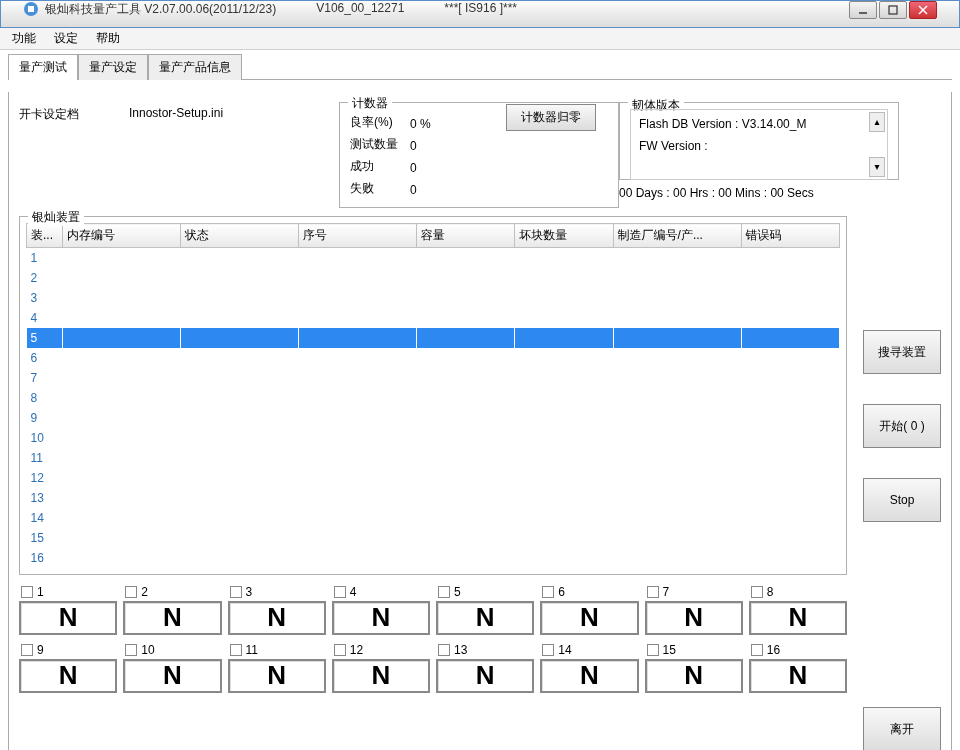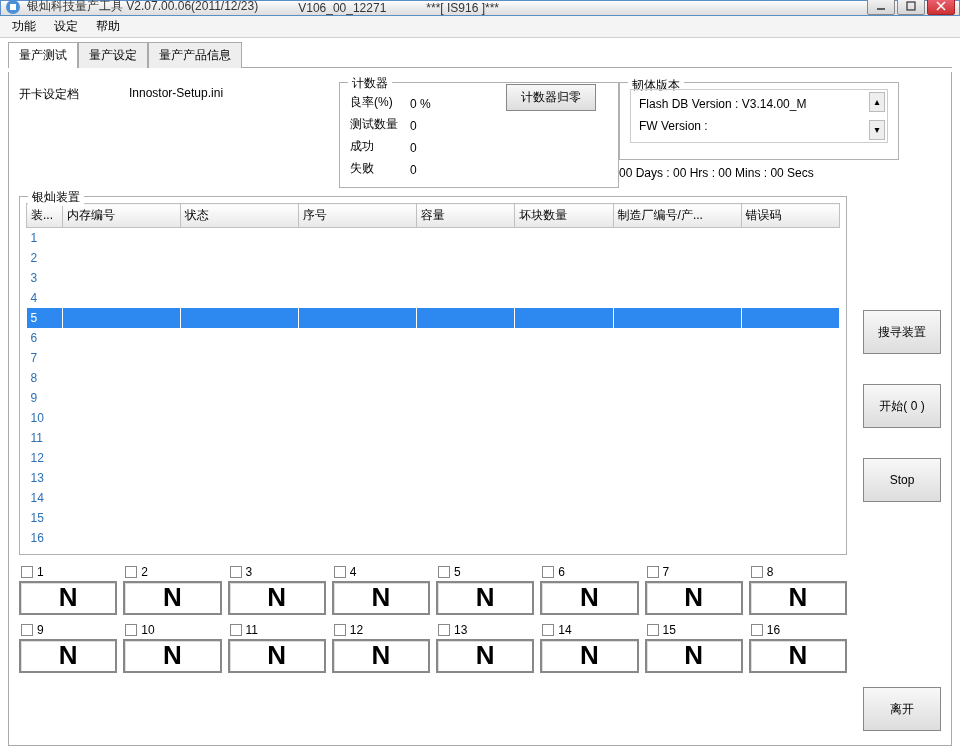--- a/index.html
+++ b/index.html
@@ -1,56 +1,56 @@
 <!DOCTYPE html>
 <html><head>
 <meta charset="utf-8">
 <style>
 * { box-sizing: border-box; margin: 0; padding: 0; font-family: "Microsoft YaHei", "SimSun", Arial, sans-serif; font-size: 12px; }
 body { background: #fff; width: 960px; height: 750px; overflow: hidden; }
 
 
-.titlebar { height: 16px; background: linear-gradient(to bottom, #fdfdfd 0%, #ebebeb 50%, #dddddd 100%); border: 1px solid #5a8ec7; display: flex; align-items: flex-end; padding: 0 4px; }
+.titlebar { height: 28px; background: linear-gradient(to bottom, #fdfdfd 0%, #ebebeb 50%, #dddddd 100%); border: 1px solid #5a8ec7; display: flex; align-items: flex-start; padding: 0 22px; }
 .titlebar .icon { width: 16px; height: 16px; margin-right: 6px; }
 .title-text { flex: 0 0 auto; color: #333; }
 .title-spacer { flex: 1; }
 .title-center { color: #333; margin: 0 40px; }
 .title-center2 { color: #333; margin-right: 120px; }
 .win-controls { display: flex; gap: 2px; margin-left: auto; }
 .win-btn { width: 28px; height: 18px; border: 1px solid #888; border-radius: 2px; display: flex; align-items: center; justify-content: center; background: linear-gradient(to bottom,#f5f5f5,#d5d5d5); }
 .win-btn.close { background: linear-gradient(to bottom,#e67,#c33); border-color:#a22; color:#fff; }
 .win-btn svg { width: 10px; height: 10px; }
 
 
 .menubar { height: 22px; border-bottom: 1px solid #d0d0d0; display: flex; align-items: center; padding: 0 4px; gap: 2px; background:#f4f4f4; }
 .menu-item { padding: 2px 8px; cursor: default; }
 
 
-.tabs { display: flex; margin: 4px 8px 4px 8px; }
+.tabs { display: flex; margin: 4px 8px 12px 8px; }
 .tab { padding: 4px 10px; border: 1px solid #aaa; border-bottom: none; background: #eee; margin-right: 0; }
 .tab.active { background: #fff; }
 .tab-sep { border-bottom: 1px solid #aaa; flex:1; }
 .tab-content { border: 1px solid #aaa; border-top: none; margin: 0 8px 8px 8px; padding: 10px; height: 674px; background: #fff; position: relative; }
 
 
 .top-row { display: flex; gap: 0; align-items: flex-start; margin-bottom: 8px; }
 .setup-file { display: flex; gap: 30px; padding-top: 4px; width: 320px; }
 .setup-file .lbl { width: 80px; }
 
 .fieldset { border: 1px solid #b0b0b0; padding: 6px 10px 10px 10px; position: relative; }
 .fieldset .legend { position: absolute; top: -8px; left: 8px; background: #fff; padding: 0 4px; }
 
 .counter-box { width: 280px; }
 .counter-row { display: flex; align-items: flex-end; height: 22px; }
 .counter-row .k { width: 60px; }
 .counter-row .v { width: 60px; }
 .counter-btn { padding: 4px 14px; border: 1px solid #888; background: linear-gradient(to bottom,#f8f8f8,#ddd); margin-left: 36px; }
 
 .version-box { width: 280px; height: 78px; line-height: 1.8; position: relative; }
-.version-inner { border: 1px solid #ccc; padding: 4px 8px; height: 54px; overflow: hidden; position: relative; }
+.version-inner { border: 1px solid #ccc; padding: 4px 8px; height: 71px; overflow: hidden; position: relative; }
 .version-arrow { position: absolute; right: 2px; width: 16px; background:#eee; border:1px solid #bbb; text-align:center; font-size:10px; }
 .uptime { margin-top: 6px; }
 
 
 .device-field { border: 1px solid #b0b0b0; padding: 6px; position: relative; }
 .device-field .legend { position: absolute; top: -8px; left: 8px; background: #fff; padding: 0 4px; }
 .dev-table { width: 100%; border-collapse: collapse; }
 .dev-table th { border: 1px solid #c0c0c0; background: linear-gradient(to bottom,#fff,#e8e8e8); padding: 3px 4px; text-align: left; font-weight: normal; }
 .dev-table td { border-right: 1px solid #fff; padding: 2px 4px; height: 20px; color:#555; }
 .dev-table tr.sel td { background: #2d89ef; color: #fff; }

